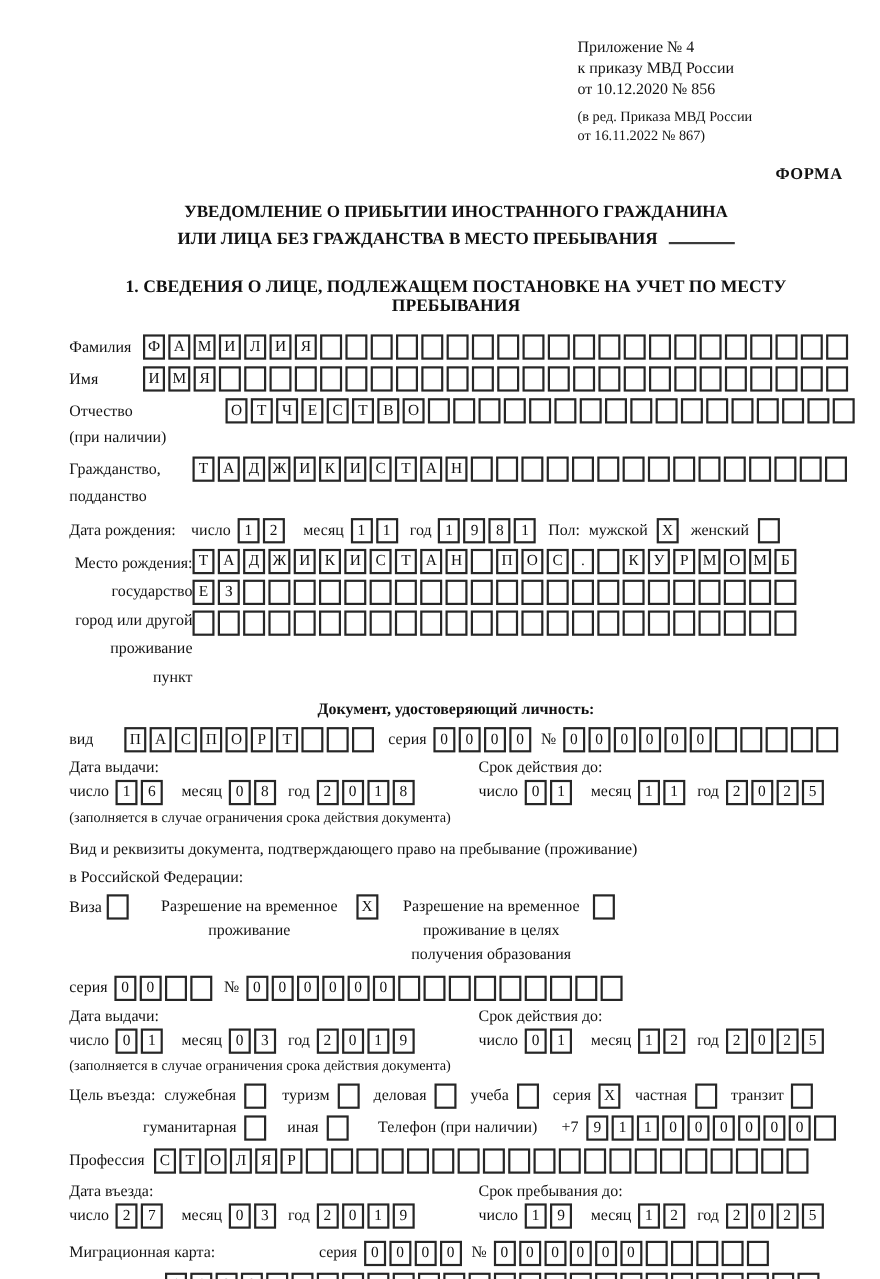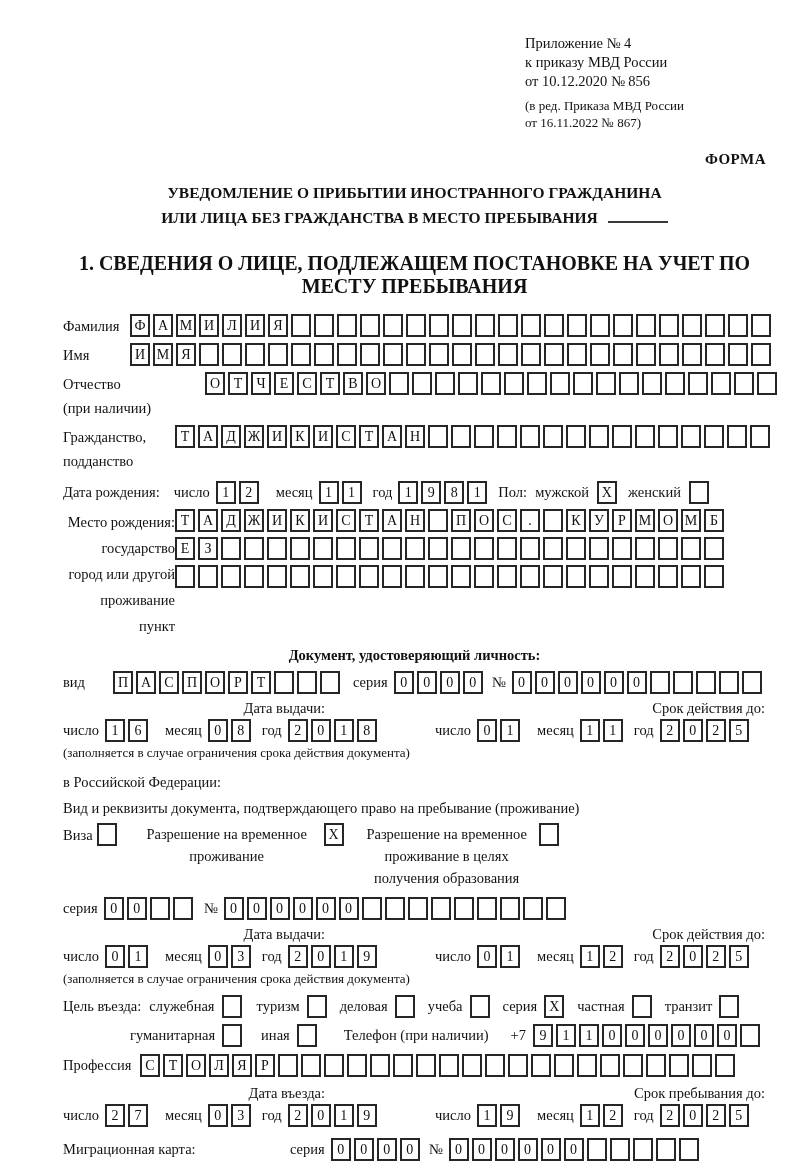--- a/index.html
+++ b/index.html
@@ -6,36 +6,36 @@
   body{width:800px;height:1163px;overflow:hidden;color:#111;
        font-family:"Liberation Serif","DejaVu Serif",serif;font-size:14.5px;}
   .page{padding:34px 34px 0 63px;box-sizing:border-box;width:800px;}
 
   
   .annex{margin-left:462px;line-height:19px;}
   .annex .small{font-size:13px;line-height:17px;margin-top:6px;}
   .forma{text-align:right;font-weight:bold;font-size:15px;margin-top:20px;letter-spacing:.5px;}
   .title{text-align:center;font-weight:bold;font-size:15.5px;line-height:25px;margin-top:12px;}
   .title-underline{display:inline-block;width:60px;border-bottom:2.5px solid #3a3a3a;margin-left:10px;}
-  .section-head{text-align:center;font-weight:bold;font-size:20px;margin-top:22px;margin-bottom:16px;}
+  .section-head{text-align:center;font-weight:bold;font-size:16px;margin-top:22px;margin-bottom:16px;}
 
   
   .box{box-sizing:border-box;display:inline-block;flex:none;width:20px;height:23px;
        border:2px solid #262626;margin-right:3px;text-align:center;
        font-size:14px;line-height:19px;background:#fff;}
   .boxes{display:flex;flex-wrap:nowrap;align-items:center;}
 
   .row{display:flex;align-items:flex-start;margin-bottom:5px;}
   .flabel{flex:none;line-height:24px;}
   .lbl-2line{line-height:24px;}
 
   
   .dates{display:flex;margin-top:2px;}
   .dates-col1{width:372px;flex:none;}
-  .dates-head{text-align:right;margin-bottom:2px;}
+  .dates-head{text-align:left;margin-bottom:2px;}
   .dates-head.c1{padding-right:110px;}
   .dates-head.c2{padding-left:0px;width:330px;}
   .dategrp{display:flex;align-items:center;}
   .dlbl{margin-right:6px;flex:none;}
   .note{font-size:13px;text-align:left;margin-top:3px;}
 
   
   .opt{display:flex;align-items:flex-start;}
   .opt .ml{text-align:center;line-height:22px;}
   .copt{display:flex;align-items:center;}
@@ -402,22 +402,22 @@
             <span class="box">0</span>
             <span class="box">2</span>
             <span class="box">5</span>
           </span>
       </div>
     </div>
   </div>
   <div class="note">(заполняется в случае ограничения срока действия документа)</div>
 
   <div class="intro">
+    <div>Вид и реквизиты документа, подтверждающего право на пребывание (проживание)</div>
     <div>в Российской Федерации:</div>
-    <div>Вид и реквизиты документа, подтверждающего право на пребывание (проживание)</div>
   </div>
 
   <div class="row" style="margin-top:2px">
     <span class="opt">
       <span style="line-height:24px">Виза</span>
       <span class="box" style="margin-left:4px"></span>
     </span>
     <span class="opt" style="margin-left:18px">
       <span class="ml" style="width:178px">Разрешение на временное проживание</span>
       <span class="box" style="margin-left:8px">X</span>

